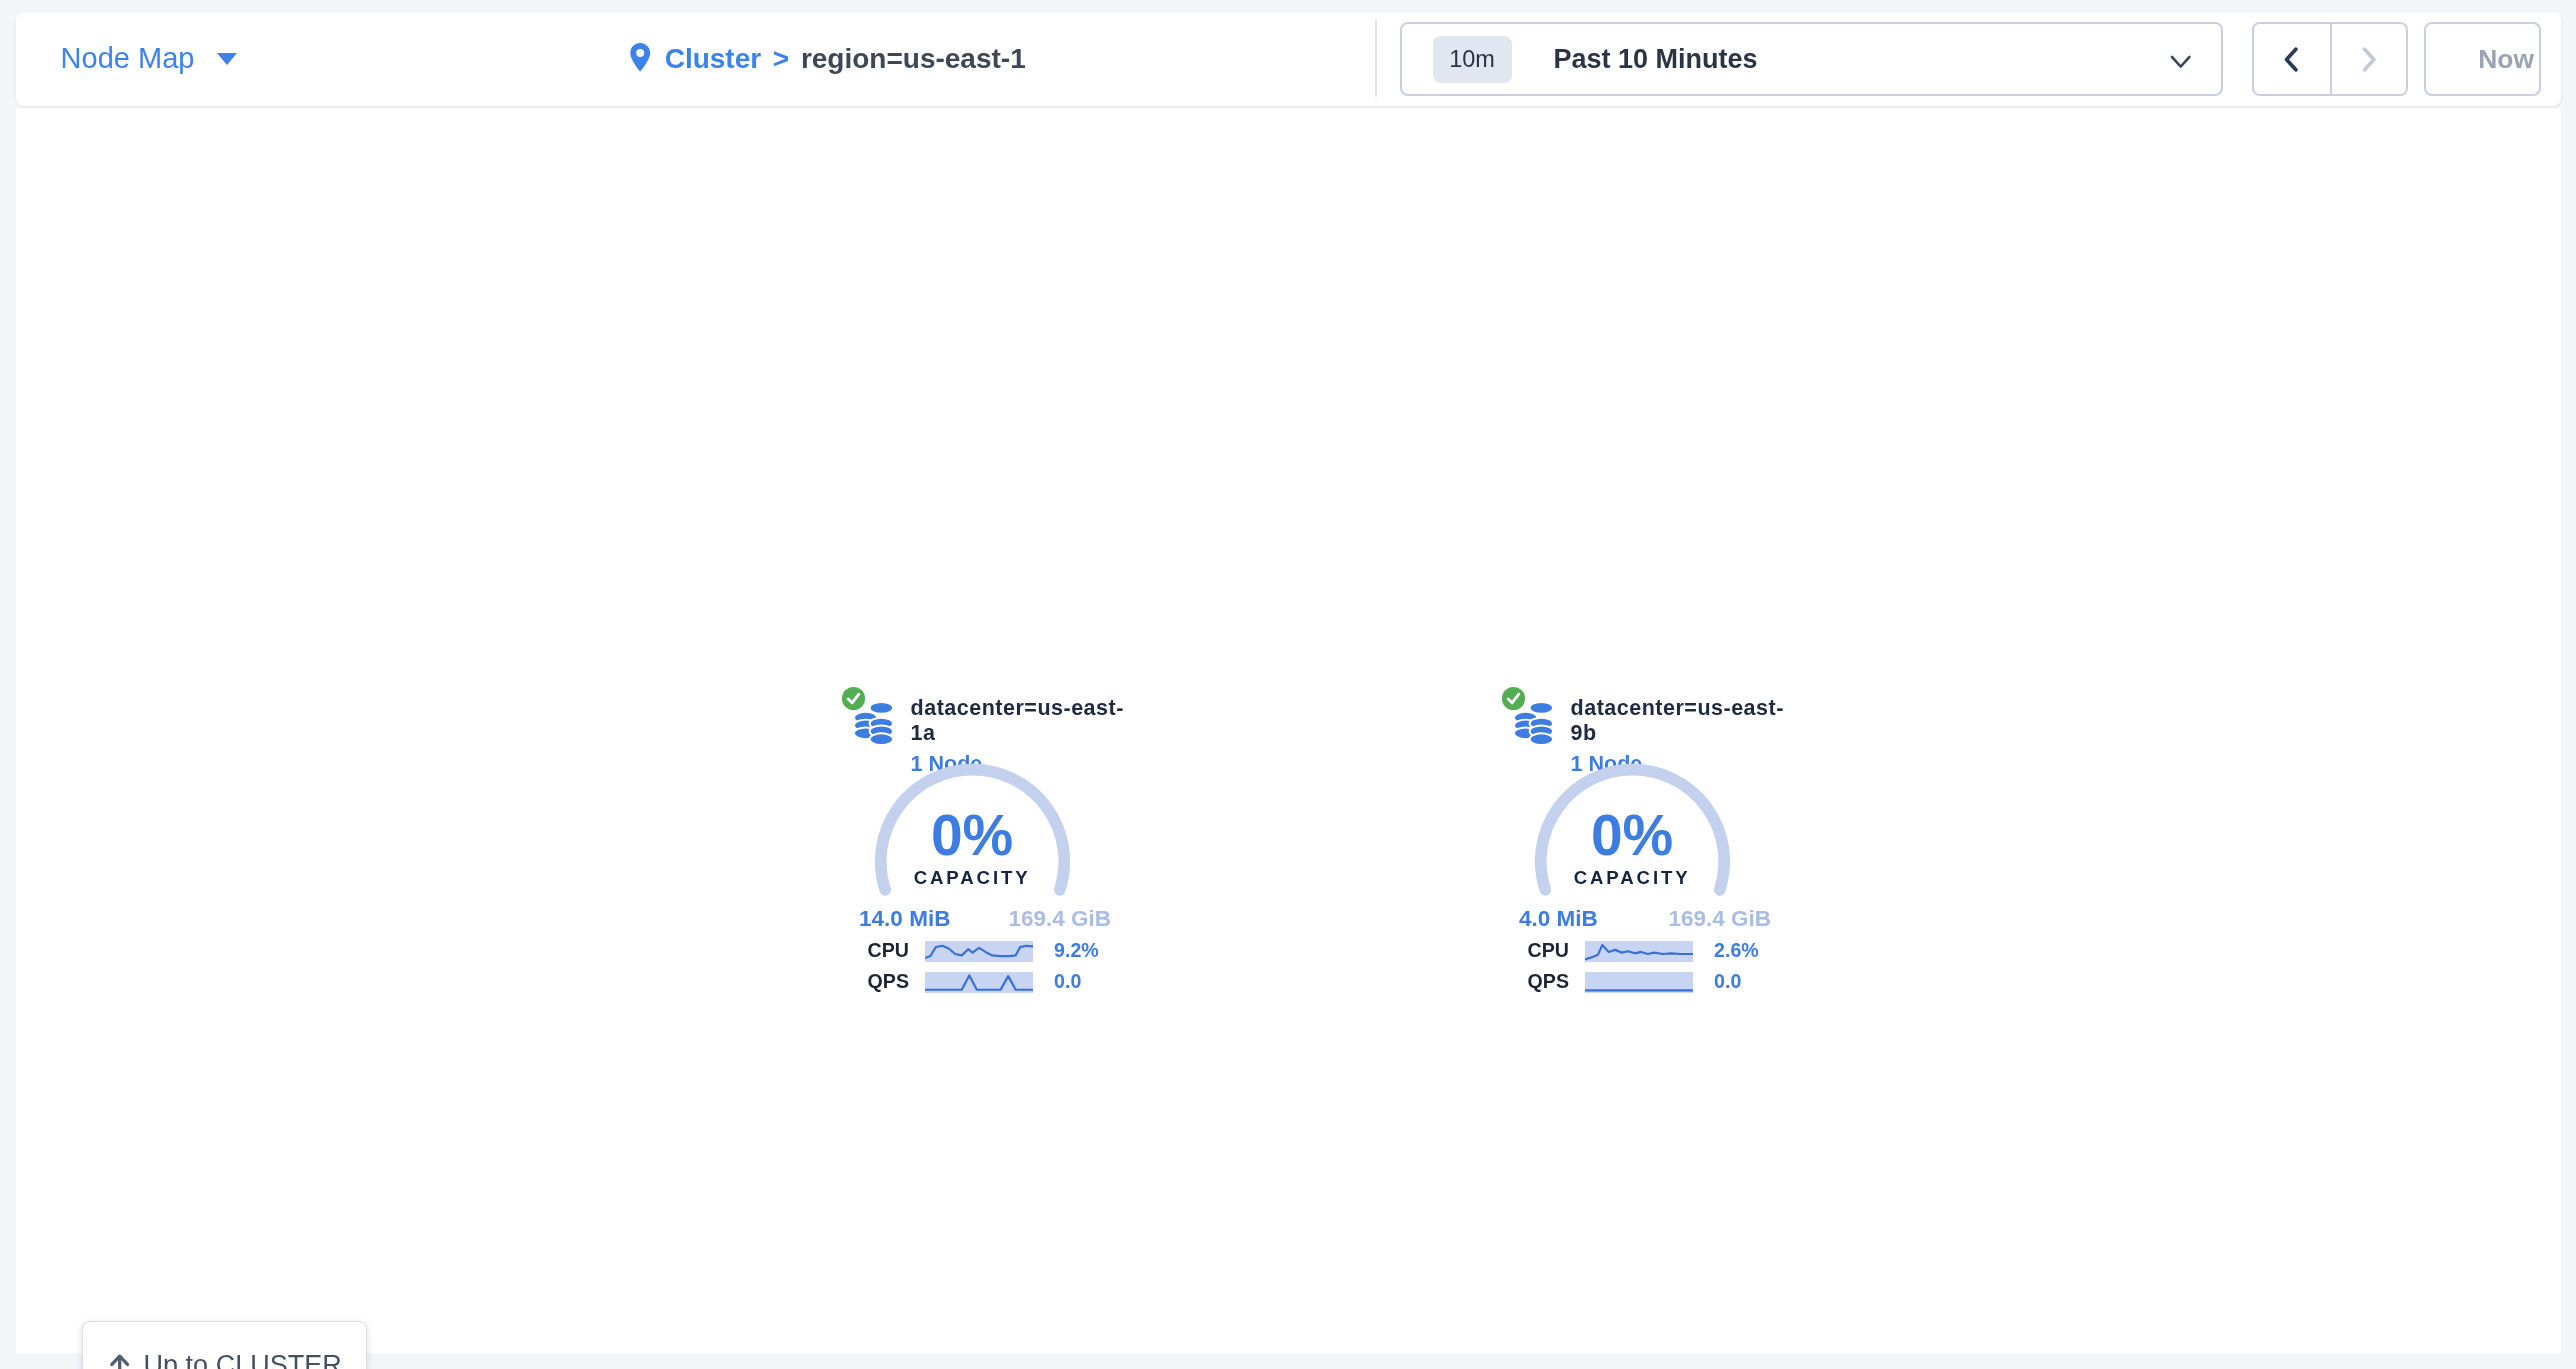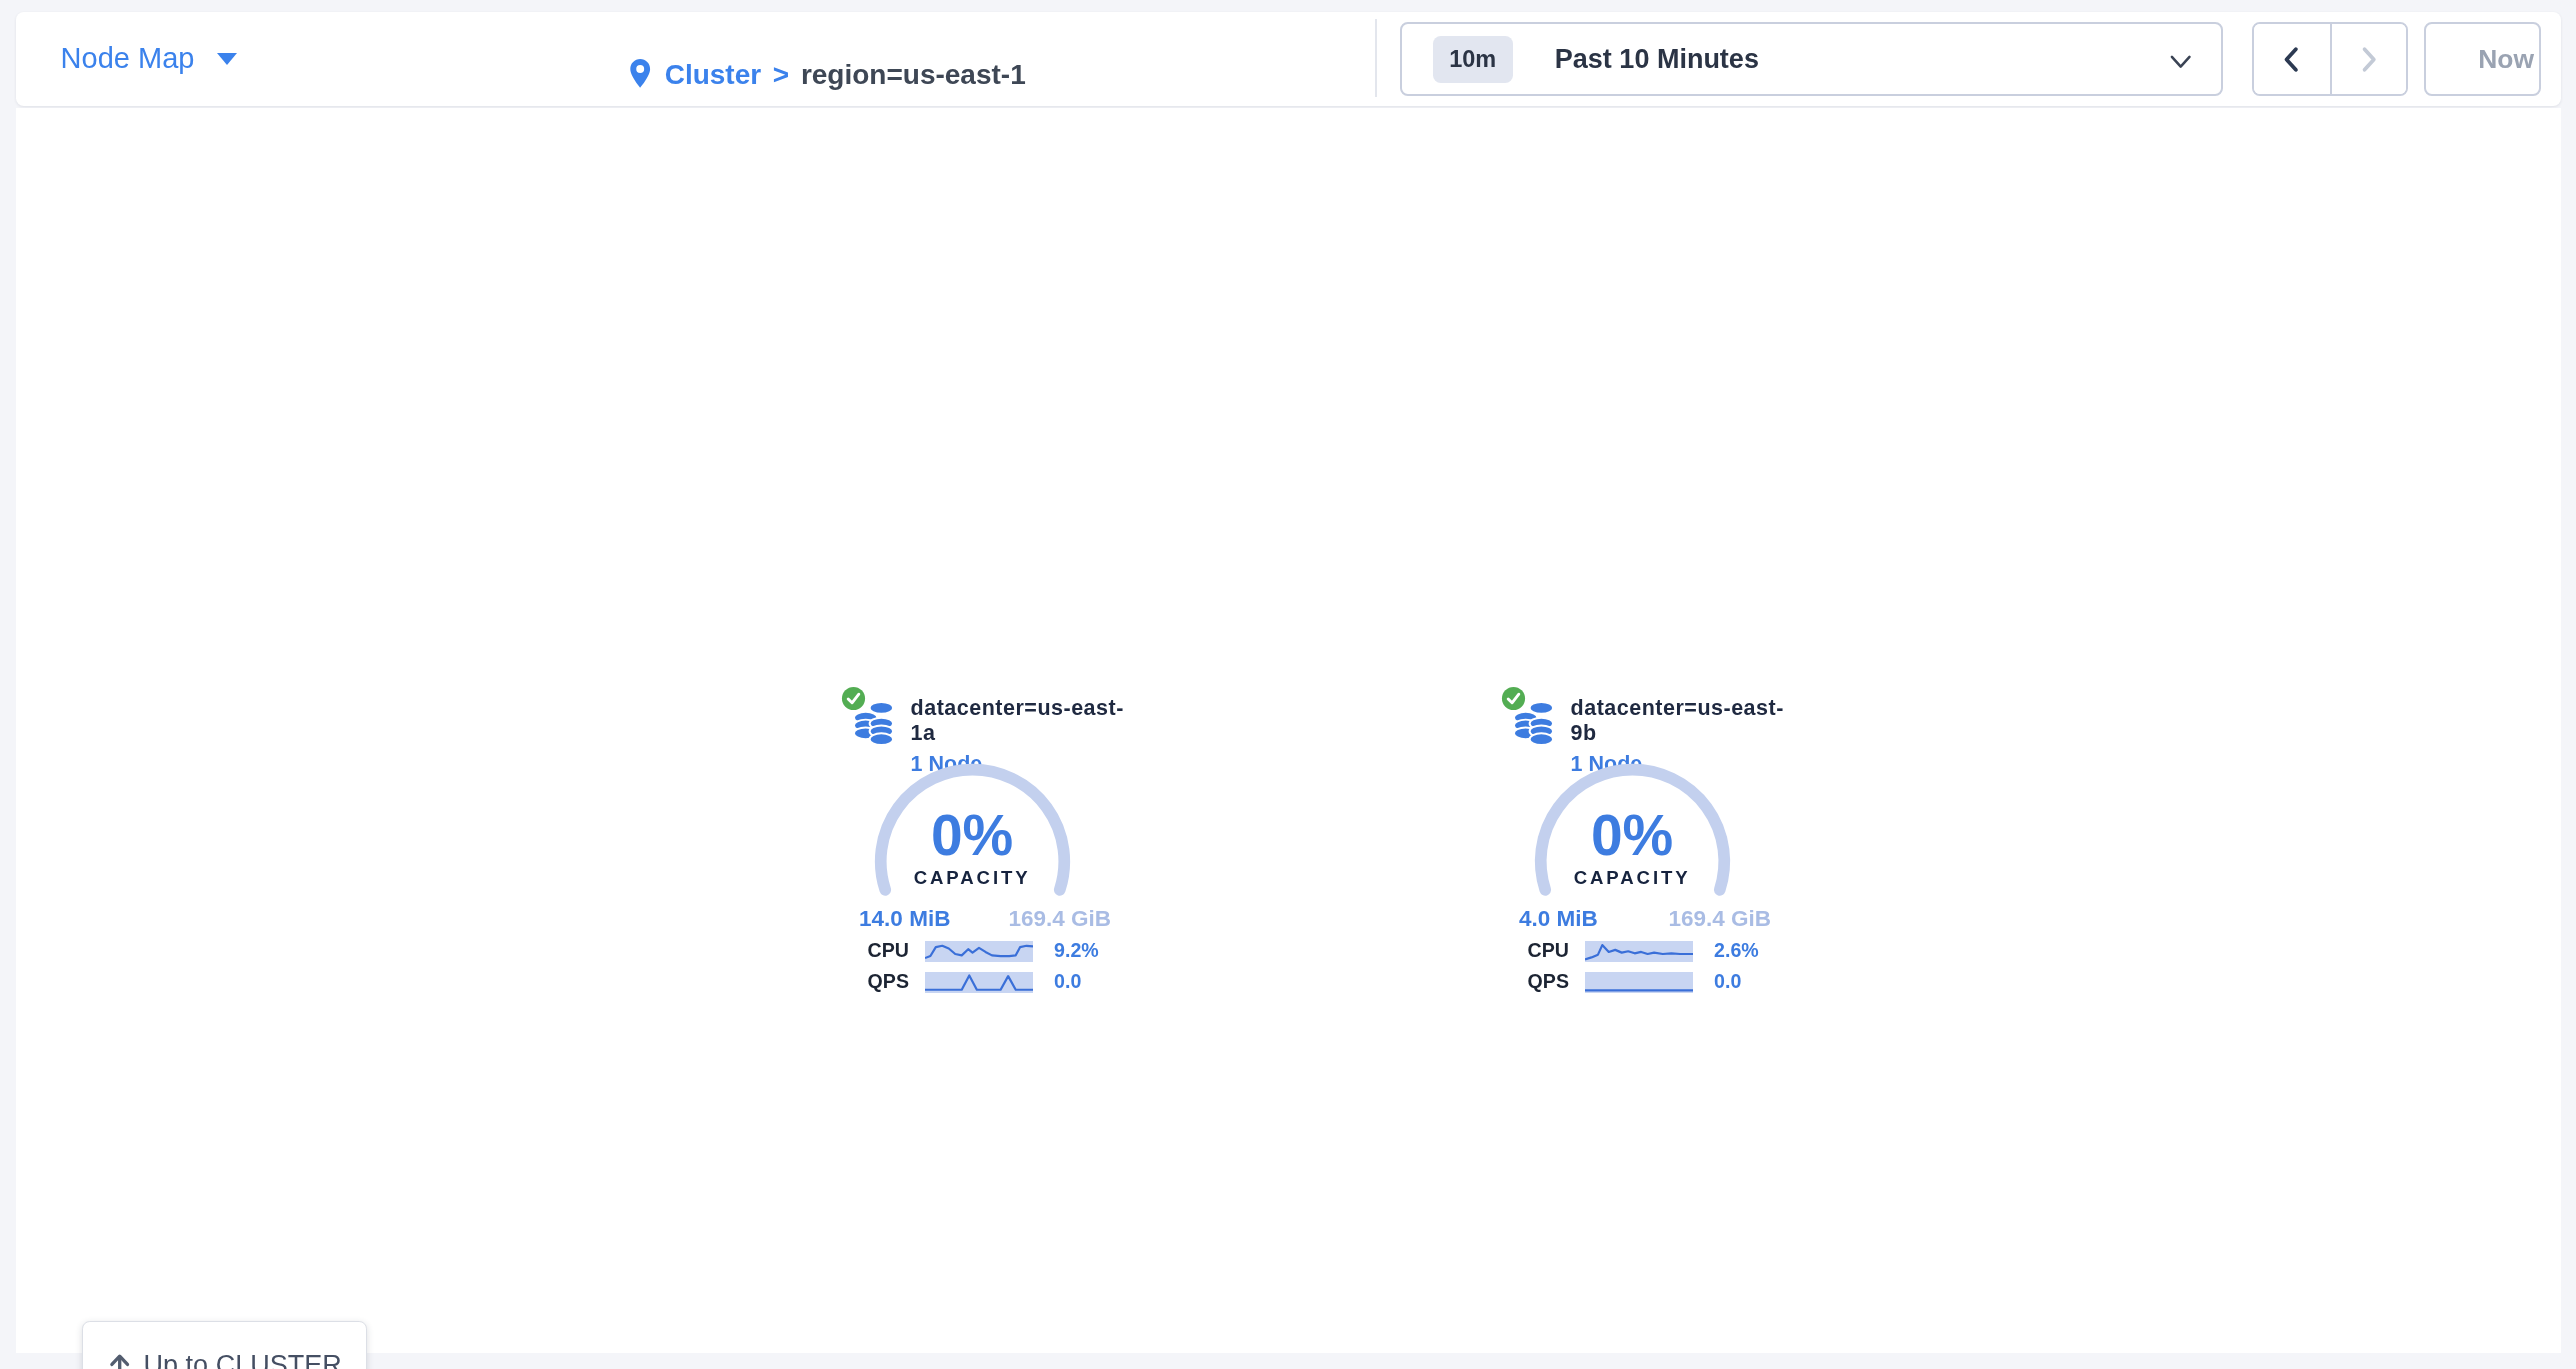--- a/index.html
+++ b/index.html
@@ -22,38 +22,38 @@
     position:absolute; left:45px; top:0; height:94px;
     display:flex; align-items:center; gap:23px; cursor:pointer;
   }
   .view-selector .vs-label { font-size:29px; font-weight:500; color:#3b82ec; }
   .caret-down {
     width:0; height:0;
     border-left:10.8px solid transparent; border-right:10.8px solid transparent;
     border-top:12.7px solid #3b82ec;
   }
   .breadcrumb {
-    position:absolute; left:611px; top:16px; height:94px;
+    position:absolute; left:611px; top:0; height:94px;
     display:flex; align-items:center; gap:11.7px; font-size:28px;
   }
   .breadcrumb .bc-link { color:#3b82ec; font-weight:600; cursor:pointer; }
   .breadcrumb .bc-sep  { color:#3b82ec; font-weight:700; }
   .breadcrumb .bc-current { color:#3e4755; font-weight:600; }
   .header-divider {
     position:absolute; left:1359px; top:7.8px; height:78px; width:2px;
     background:#e3e6ed;
   }
   .time-select {
     position:absolute; left:1384px; top:10.8px; width:823px; height:74px;
     border:2px solid #c9cfde; border-radius:7.8px; background:#fff;
     display:flex; align-items:center; cursor:pointer;
   }
   .time-badge {
     margin-left:31px; background:#e2e6f0; border-radius:7.8px;
-    padding:9.8px 16.6px; font-size:23.5px; font-weight:700; color:#2b3445;
+    padding:9.8px 16.6px; font-size:23.5px; font-weight:400; color:#2b3445;
   }
   .time-label { margin-left:42px; font-size:27px; font-weight:600; color:#2b3445; }
   .time-chevron { position:absolute; right:27px; top:25.4px; }
   .nav-group {
     position:absolute; left:2236px; top:10.8px; width:156px; height:74px;
     border:2px solid #c9cfde; border-radius:7.8px; background:#fff;
     display:flex; overflow:hidden;
   }
   .nav-btn { width:50%; height:100%; display:flex; align-items:center; justify-content:center; cursor:pointer; background:#fff; border:none; }
   .nav-btn + .nav-btn { border-left:2px solid #c9cfde; }

